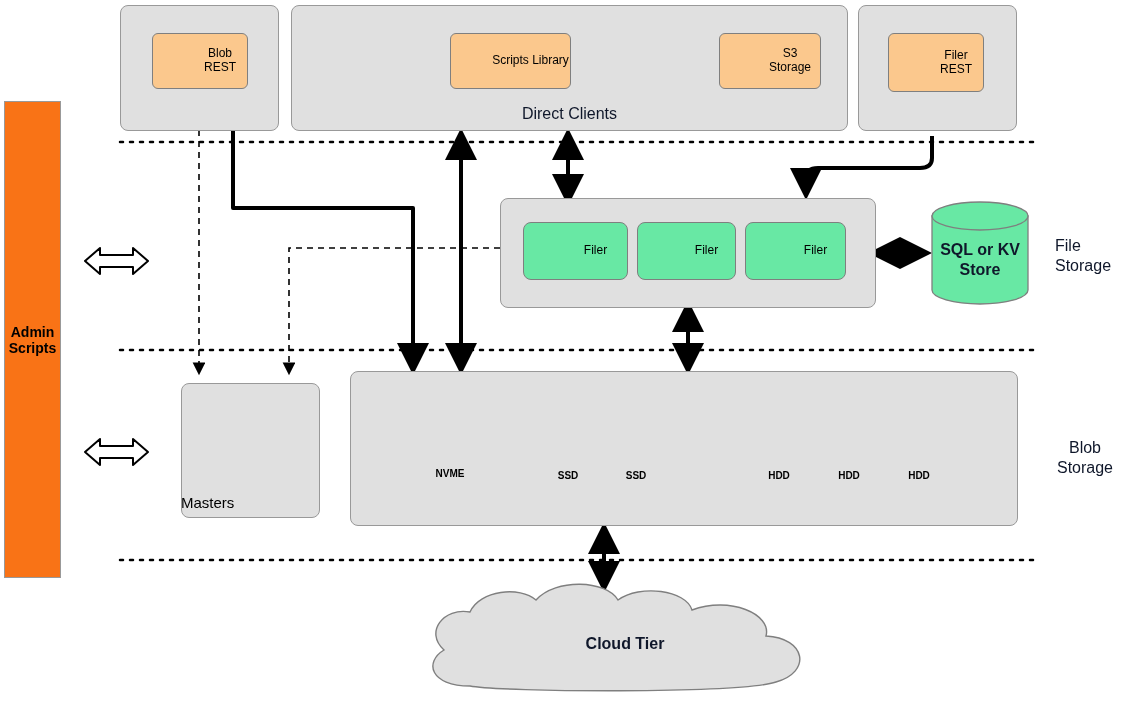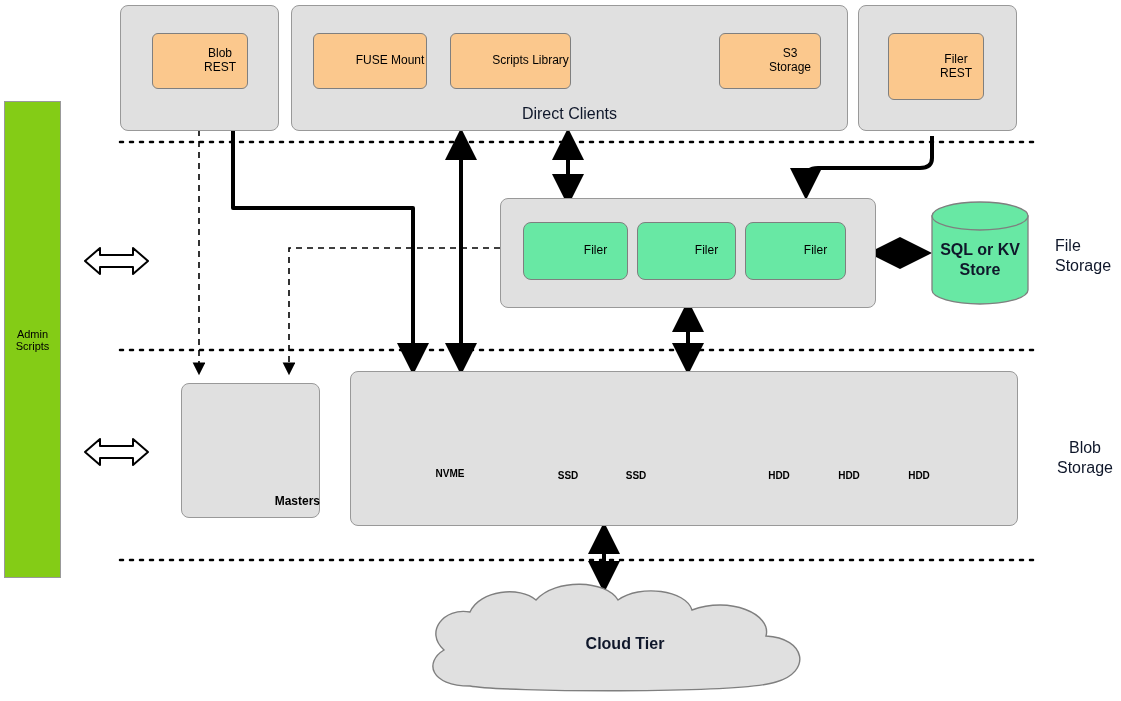--- a/index.html
+++ b/index.html
@@ -49,50 +49,50 @@
     font-size: 16px;
     color: #0f172a;
     text-align: center;
     line-height: 1.25;
   }
   .bold {
     font-weight: bold;
   }
   .admin-box {
     position: absolute;
-    background: #84cc16;
+    background: #f97316;
     border: 1px solid #999999;
     box-sizing: border-box;
     display: flex;
     align-items: center;
     justify-content: center;
     text-align: center;
-    font-size: 11px;
-    font-weight: normal;
+    font-size: 14px;
+    font-weight: bold;
   }
   svg.layer {
     position: absolute;
     left: 0;
     top: 0;
     width: 1121px;
     height: 701px;
     overflow: visible;
   }
   .cyl-label {
     position: absolute;
     font-size: 10px;
     font-weight: bold;
     text-align: center;
     color: #000;
   }
   .masters-label {
     position: absolute;
-    font-size: 12px;
-    font-weight: bold;
-    text-align: right;
+    font-size: 15px;
+    font-weight: normal;
+    text-align: left;
   }
 </style>
 </head>
 <body>
 
 <div id="canvas">
 
   <svg class="layer">
     <defs>
       <marker id="arrowEnd" markerWidth="10" markerHeight="10" refX="6" refY="4" orient="auto">
@@ -199,30 +199,29 @@
   <div class="box grey-group" style="left:858px; top:5px; width:159px; height:126px;"></div>
 
   <div class="box grey-group" style="left:500px; top:198px; width:376px; height:110px;"></div>
 
   <div class="box grey-group" style="left:181px; top:383px; width:139px; height:135px;"></div>
 
   <div class="box grey-group" style="left:350px; top:371px; width:668px; height:155px;"></div>
 
   <div class="box orange" style="left:152px; top:33px; width:96px; height:56px;">Blob REST</div>
 
-  <div class="box orange" style="left:313px; top:33px; width:114px; height:56px;">FUSE Mount</div>
 
   <div class="box orange" style="left:450px; top:33px; width:121px; height:56px;">Scripts Library</div>
 
 
   <div class="box orange" style="left:719px; top:33px; width:102px; height:56px;">S3 Storage</div>
 
   <div class="plain-label" style="left:291px; top:104px; width:557px;">Direct Clients</div>
 
-  <div class="box orange" style="left:888px; top:33px; width:96px; height:67px;">Filer REST</div>
+  <div class="box orange" style="left:888px; top:33px; width:96px; height:59px;">Filer REST</div>
 
   <div class="box green" style="left:523px; top:222px; width:105px; height:58px;">Filer</div>
   <div class="box green" style="left:637px; top:222px; width:99px; height:58px;">Filer</div>
   <div class="box green" style="left:745px; top:222px; width:101px; height:58px;">Filer</div>
 
   <div class="plain-label bold" style="left:932px; top:240px; width:96px;">
     <span>SQL or KV</span><br>
     <span>Store</span>
   </div>
 

